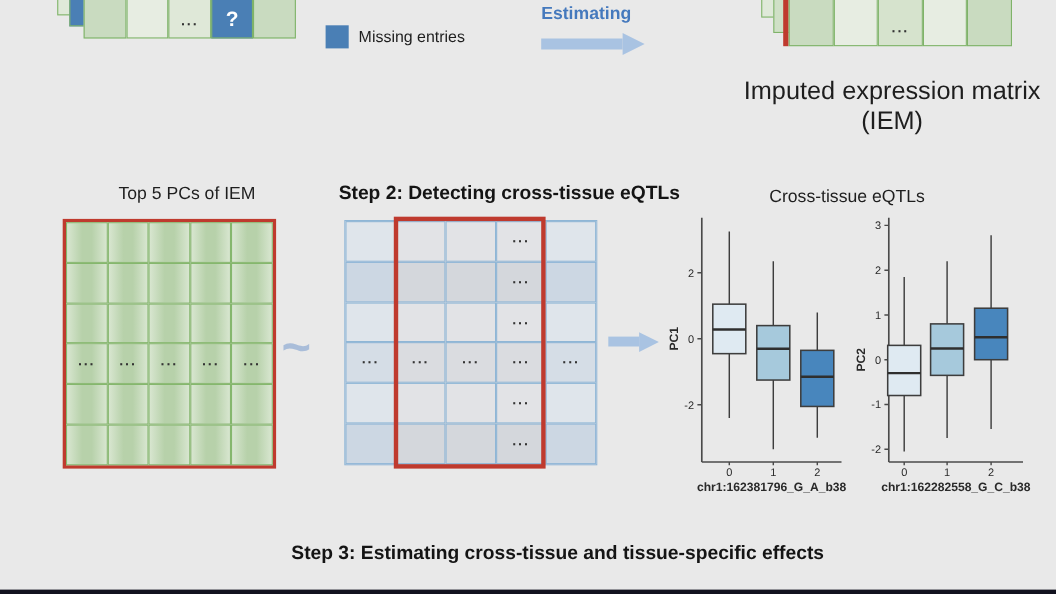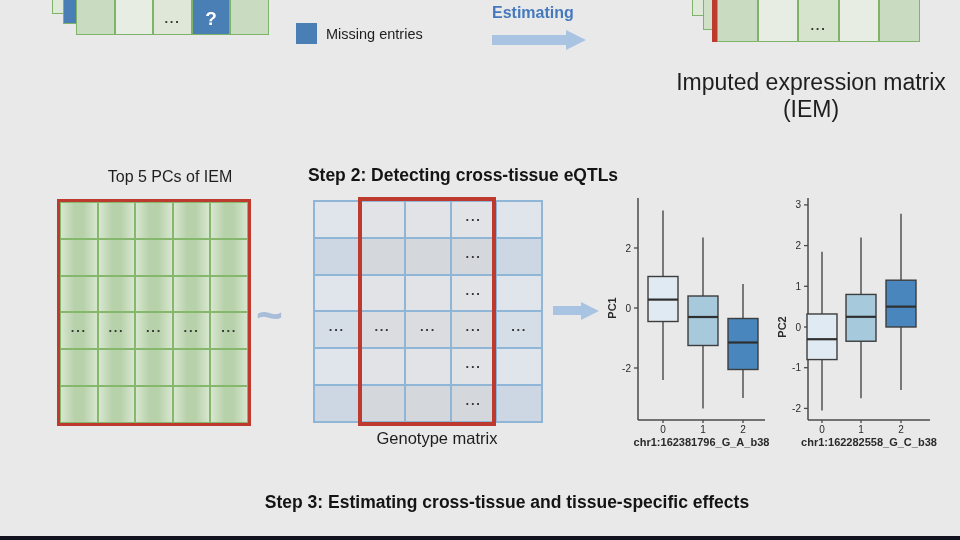--- a/index.html
+++ b/index.html
@@ -81,20 +81,21 @@
       </div>
       <div class="mx-cell" style="background: rgb(201, 219, 192);">
         <span></span>
       </div>
     </div>
   <div class="abs lbl center" style="left:666px;top:69px;width:290px;font-size:23px;">Imputed expression matrix (IEM)</div>
 
   <div class="abs step-title" style="left:0px;top:121px;width:926px;margin-top:44px;">Step 2: Detecting cross-tissue eQTLs</div>
 
   <div class="abs lbl center" style="left:70px;top:168px;width:200px;">Top 5 PCs of IEM</div>
+  <div class="abs lbl center" style="left:670px;top:171px;width:200px;">Cross-tissue eQTLs</div>
 
   <div id="green-matrix">
       <div class="g-cell" style="border-color: rgb(133, 183, 109); background: linear-gradient(90deg, rgb(216, 230, 208) 0%, rgb(183, 209, 170) 38%, rgb(183, 209, 170) 62%, rgb(216, 230, 208) 100%);"></div>
       <div class="g-cell" style="border-color: rgb(133, 183, 109); background: linear-gradient(90deg, rgb(216, 230, 208) 0%, rgb(183, 209, 170) 38%, rgb(183, 209, 170) 62%, rgb(216, 230, 208) 100%);"></div>
       <div class="g-cell" style="border-color: rgb(133, 183, 109); background: linear-gradient(90deg, rgb(216, 230, 208) 0%, rgb(183, 209, 170) 38%, rgb(183, 209, 170) 62%, rgb(216, 230, 208) 100%);"></div>
       <div class="g-cell" style="border-color: rgb(133, 183, 109); background: linear-gradient(90deg, rgb(216, 230, 208) 0%, rgb(183, 209, 170) 38%, rgb(183, 209, 170) 62%, rgb(216, 230, 208) 100%);"></div>
       <div class="g-cell" style="border-color: rgb(133, 183, 109); background: linear-gradient(90deg, rgb(216, 230, 208) 0%, rgb(183, 209, 170) 38%, rgb(183, 209, 170) 62%, rgb(216, 230, 208) 100%);"></div>
       <div class="g-cell" style="border-color: rgb(133, 183, 109); background: linear-gradient(90deg, rgb(216, 230, 208) 0%, rgb(183, 209, 170) 38%, rgb(183, 209, 170) 62%, rgb(216, 230, 208) 100%);"></div>
       <div class="g-cell" style="border-color: rgb(133, 183, 109); background: linear-gradient(90deg, rgb(216, 230, 208) 0%, rgb(183, 209, 170) 38%, rgb(183, 209, 170) 62%, rgb(216, 230, 208) 100%);"></div>
       <div class="g-cell" style="border-color: rgb(133, 183, 109); background: linear-gradient(90deg, rgb(216, 230, 208) 0%, rgb(183, 209, 170) 38%, rgb(183, 209, 170) 62%, rgb(216, 230, 208) 100%);"></div>
@@ -182,21 +183,20 @@
         <div class="b-cell" style="border-color: rgb(143, 182, 214); background: rgb(204, 215, 227);"></div>
         <div class="b-cell" style="border-color: rgb(143, 182, 214); background: rgb(212, 215, 220);"></div>
         <div class="b-cell" style="border-color: rgb(143, 182, 214); background: rgb(212, 215, 220);"></div>
         <div class="b-cell" style="border-color: rgb(143, 182, 214); background: rgb(212, 215, 220);">
           <span class="celldots">···</span>
         </div>
         <div class="b-cell" style="border-color: rgb(143, 182, 214); background: rgb(204, 215, 227);"></div>
       </div>
     <div id="genotype-redbox" style="border-color: rgb(191, 58, 46);"></div>
   </div>
-  <div class="abs lbl center" style="left:337px;top:429px;width:200px;font-size:16.5px;">Genotype matrix</div>
 
   <div class="arrow-body" style="left:553px;top:306px;width:28px;height:9px;"></div>
   <div class="arrow-head" style="left:581px;top:301.5px;border-top:9px solid transparent;border-bottom:9px solid transparent;border-left:18px solid #a9c3e2;"></div>
 
   <svg id="plot1" class="abs" style="left:600px;top:190px;" width="175" height="262" viewBox="0 0 175 262">
       <line x1="38" y1="8" x2="38" y2="230" stroke="#4a4a4a" stroke-width="1.5"></line>
       <line x1="38" y1="230" x2="165" y2="230" stroke="#4a4a4a" stroke-width="1.5"></line>
       <line x1="34" y1="178" x2="38" y2="178" stroke="#4a4a4a" stroke-width="1.3"></line>
       <text x="31" y="181.5" font-size="10" text-anchor="end" fill="#2a2a2a">-2</text>
       <line x1="34" y1="118" x2="38" y2="118" stroke="#4a4a4a" stroke-width="1.3"></line>

